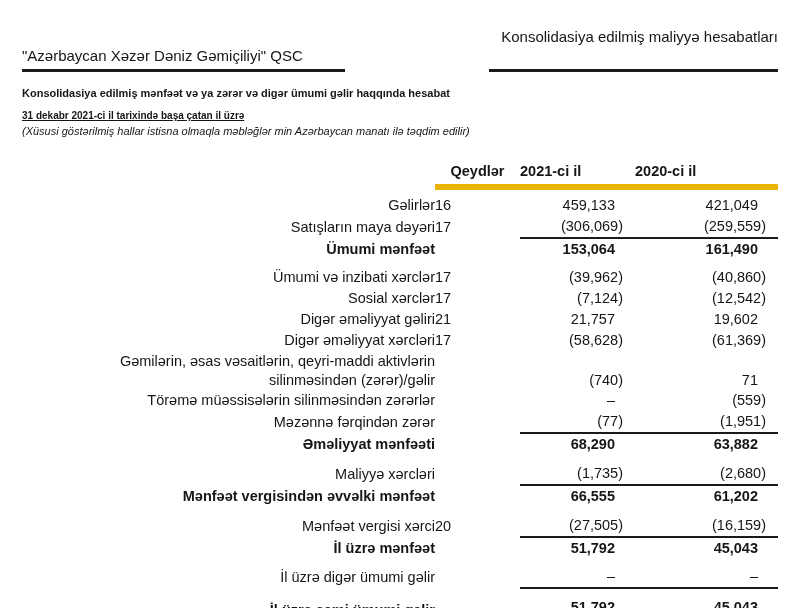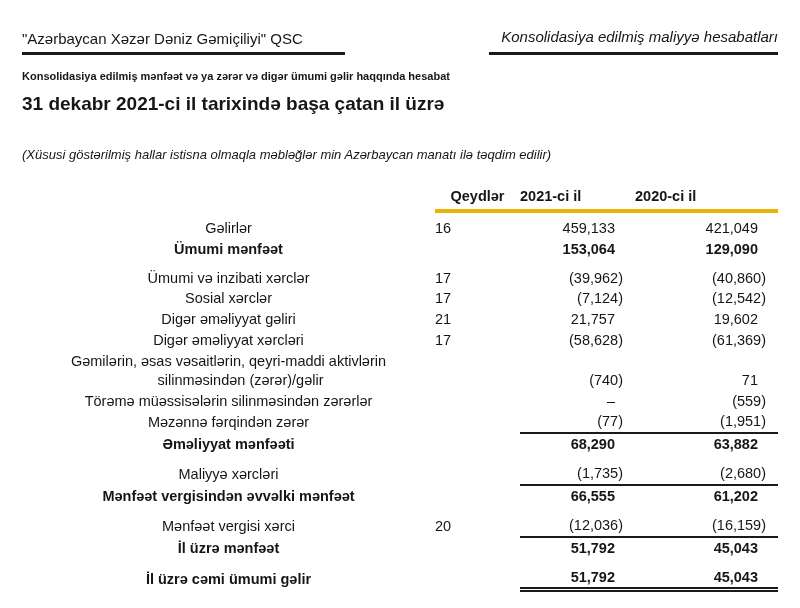--- a/index.html
+++ b/index.html
@@ -14,47 +14,46 @@
   
   .doc-header { display: flex; align-items: flex-end; font-size: 15px; }
   .doc-header .hdr-left {
     border-bottom: 3px solid #1a1a1a;
     padding: 0 42px 5px 0;
     white-space: nowrap;
   }
   .doc-header .hdr-right {
     margin-left: auto;
     border-bottom: 3px solid #1a1a1a;
-    padding: 0 0 7px 12px;
+    padding: 0 0 24px 12px;
     white-space: nowrap;
-    font-style: italic;
   }
 
   .stmt-title { font-size: 11px; font-weight: bold; margin: 15px 0 0 0; }
-  .stmt-period { font-size: 19px; font-weight: bold; margin: 11px 0 0 0; }
-  .currency-note { font-size: 13px; font-style: italic; margin: 32px 0 0 0; }
+  .stmt-period { font-size: 10px; font-weight: bold; margin: 11px 0 0 0; text-decoration: underline; }
+  .currency-note { font-size: 11px; font-style: italic; margin: 4px 0 0 0; }
 
   
   table.stmt { border-collapse: collapse; width: 756px; margin-top: 24px; table-layout: fixed; }
   col.c-lbl  { width: 413px; }
   col.c-note { width: 85px; }
   col.c-y1   { width: 115px; }
   col.c-y2   { width: 143px; }
 
   th, td { padding: 1px 0; vertical-align: bottom; font-size: 14.5px; line-height: 1.3; font-weight: normal; }
 
   thead th { font-weight: bold; padding-bottom: 3px; }
-  thead th.note-col, thead th.num { border-bottom: 4px solid #eab308; }
+  thead th.note-col, thead th.num { border-bottom: 6px solid #eab308; }
   thead th.note-col { text-align: center; }
   thead th.num { text-align: left; padding-right: 14px; }
   thead tr { height: 24px; }
 
   tbody { font-size: 14.5px; }
   tbody tr { height: 19px; }
-  td.lbl { text-align: center; }
+  td.lbl { text-align: right; }
   td.lbl .line2 { padding-left: 8px; margin-left: 16px; }
   td.note-col { text-align: left; padding-right: 14px; }
   td.num { text-align: right; white-space: nowrap; }
   td.num.paren { padding-right: 12px; }
   td.num.plain { padding-right: 20px; }
 
   tr.bold td { font-weight: bold; }
   tr.rule td.num { border-bottom: 2px solid #1a1a1a; }
   tr.rule-double td.num { border-bottom: 5px double #1a1a1a; }
   tr.gap-top td { padding-top: 9px; }
@@ -91,27 +90,35 @@
     </thead>
     <tbody id="rows">
         <tr>
           <td class="lbl">
             <div>Gəlirlər</div>
           </td>
           <td class="note-col">16</td>
           <td class="num plain">459,133</td>
           <td class="num plain">421,049</td>
         </tr>
+        <tr class="rule">
+          <td class="lbl">
+            <div>Satışların maya dəyəri</div>
+          </td>
+          <td class="note-col">17</td>
+          <td class="num paren">(306,069)</td>
+          <td class="num paren">(259,559)</td>
+        </tr>
         <tr class="bold">
           <td class="lbl">
             <div>Ümumi mənfəət</div>
           </td>
           <td class="note-col"></td>
           <td class="num plain">153,064</td>
-          <td class="num plain">129,090</td>
+          <td class="num plain">161,490</td>
         </tr>
         <tr class="gap-top">
           <td class="lbl">
             <div>Ümumi və inzibati xərclər</div>
           </td>
           <td class="note-col">17</td>
           <td class="num paren">(39,962)</td>
           <td class="num paren">(40,860)</td>
         </tr>
         <tr>
@@ -185,31 +192,39 @@
           </td>
           <td class="note-col"></td>
           <td class="num plain">66,555</td>
           <td class="num plain">61,202</td>
         </tr>
         <tr class="rule gap-top">
           <td class="lbl">
             <div>Mənfəət vergisi xərci</div>
           </td>
           <td class="note-col">20</td>
-          <td class="num paren">(12,036)</td>
+          <td class="num paren">(27,505)</td>
           <td class="num paren">(16,159)</td>
         </tr>
         <tr class="bold">
           <td class="lbl">
             <div>İl üzrə mənfəət</div>
           </td>
           <td class="note-col"></td>
           <td class="num plain">51,792</td>
           <td class="num plain">45,043</td>
         </tr>
+        <tr class="rule gap-top">
+          <td class="lbl">
+            <div>İl üzrə digər ümumi gəlir</div>
+          </td>
+          <td class="note-col"></td>
+          <td class="num plain">–</td>
+          <td class="num plain">–</td>
+        </tr>
         <tr class="bold rule-double gap-top">
           <td class="lbl">
             <div>İl üzrə cəmi ümumi gəlir</div>
           </td>
           <td class="note-col"></td>
           <td class="num plain">51,792</td>
           <td class="num plain">45,043</td>
         </tr>
       </tbody>
   </table>

